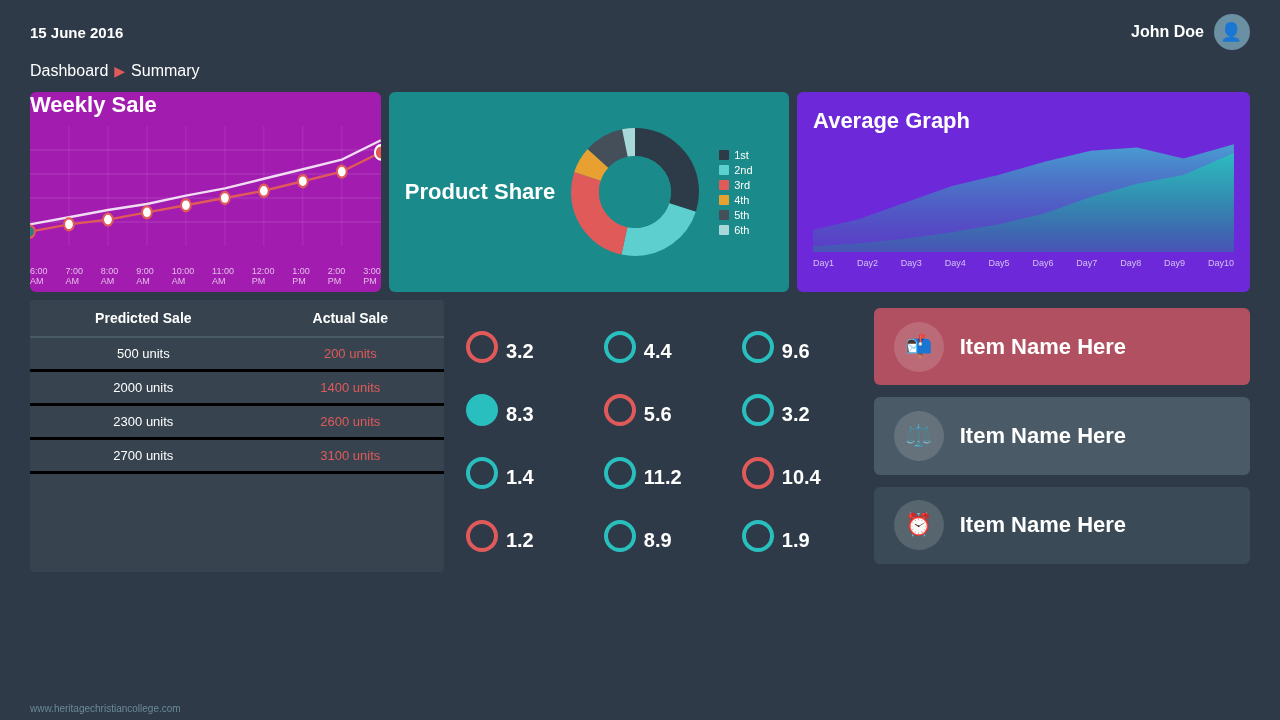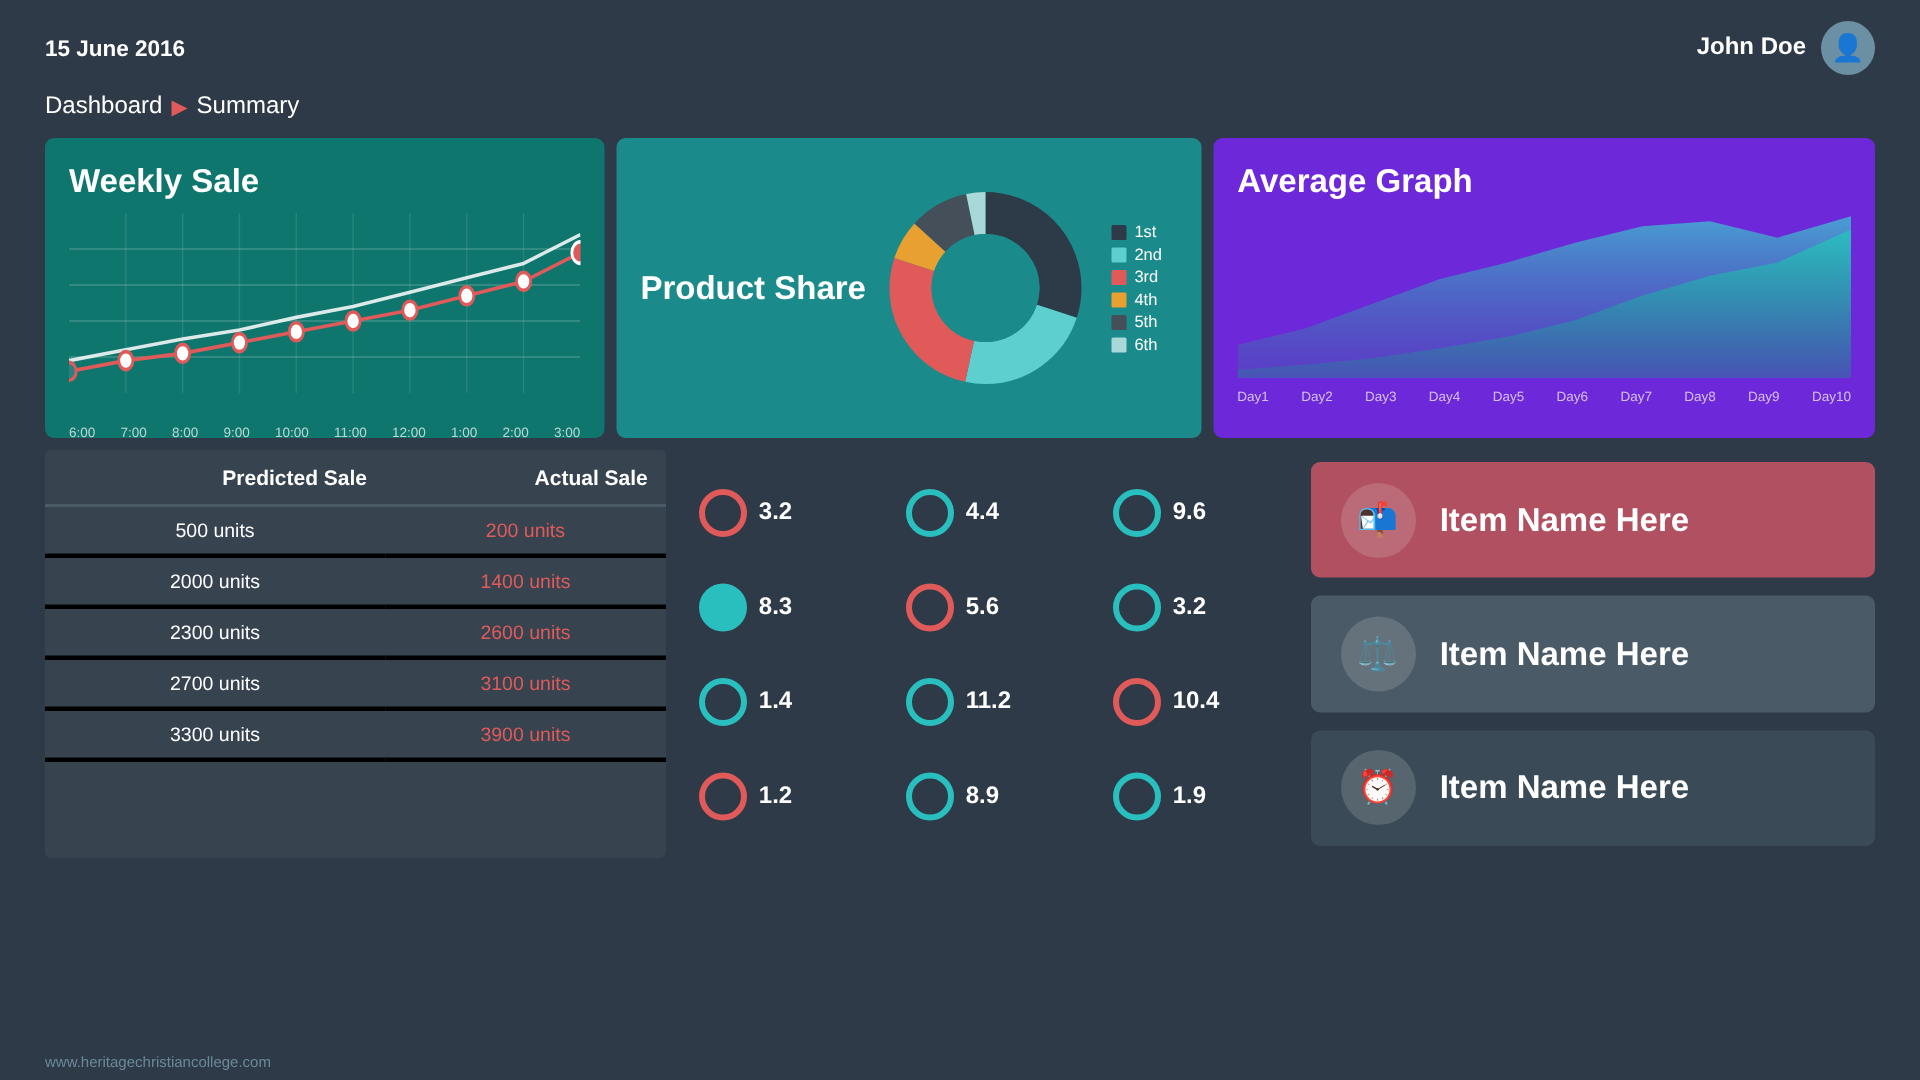--- a/index.html
+++ b/index.html
@@ -53,26 +53,26 @@
     
     .charts-row {
       display: flex;
       gap: 8px;
       padding: 0 30px;
       height: 200px;
     }
 
     
     .chart-card {
-      background: #0f766e;
+      background: #a21caf;
       border-radius: 6px;
       flex: 1;
       position: relative;
       overflow: hidden;
-      padding: 16px;
+      padding: 0;
     }
     .chart-title {
       font-size: 22px;
       font-weight: bold;
       color: #fff;
       line-height: 1.2;
       margin-bottom: 8px;
     }
 
     
@@ -119,21 +119,21 @@
       border-radius: 4px;
       flex: 1.1;
       overflow: hidden;
     }
     .sales-table table { width: 100%; border-collapse: collapse; }
     .sales-table th {
       background: #37444f;
       padding: 10px 12px;
       font-size: 14px;
       font-weight: bold;
-      text-align: right;
+      text-align: center;
       border-bottom: 2px solid #4a5a66;
     }
     .sales-table td {
       padding: 8px 12px;
       font-size: 13px;
       text-align: center;
       border-bottom: 3px solid #000000;
     }
     .actual { color: #e05a5a; }
 
@@ -142,24 +142,24 @@
       flex: 1.1;
       display: grid;
       grid-template-columns: 1fr 1fr 1fr;
       grid-template-rows: 1fr 1fr 1fr 1fr;
       gap: 0;
       align-content: start;
       padding: 10px 0;
     }
     .metric-item {
       display: flex;
-      align-items: center;
+      align-items: flex-end;
       gap: 8px;
       padding: 10px 14px;
-      font-size: 16px;
+      font-size: 20px;
       font-weight: bold;
     }
     .metric-circle {
       width: 32px; height: 32px;
       border-radius: 50%;
       border: 4px solid;
       flex-shrink: 0;
     }
     .metric-circle.teal { border-color: #2abfbf; }
     .metric-circle.red { border-color: #e05a5a; }
@@ -386,24 +386,20 @@
             <td class="actual">1400 units</td>
           </tr>
           <tr>
             <td>2300 units</td>
             <td class="actual">2600 units</td>
           </tr>
           <tr>
             <td>2700 units</td>
             <td class="actual">3100 units</td>
           </tr>
-          <tr>
-            <td>3300 units</td>
-            <td class="actual">3900 units</td>
-          </tr>
         </tbody>
     </table>
   </div>
 
   <div class="metrics-panel" id="metrics-panel">
   <div class="metric-item">
         <div class="metric-circle red"></div>
         <span>3.2</span>
       </div>
       <div class="metric-item">

